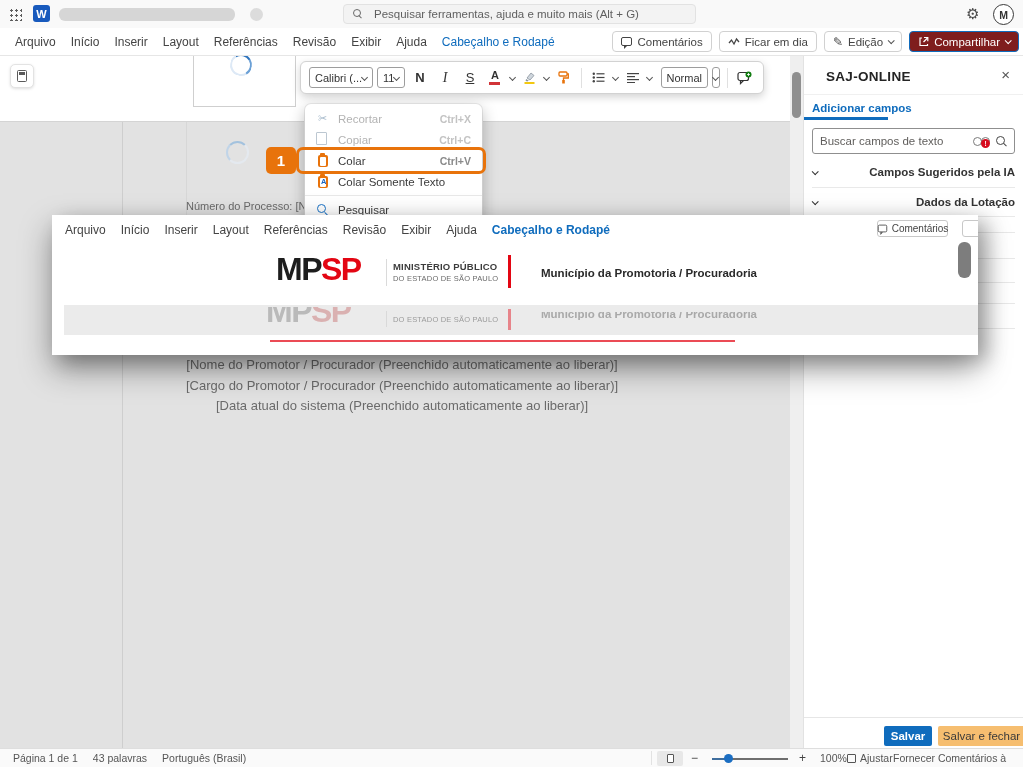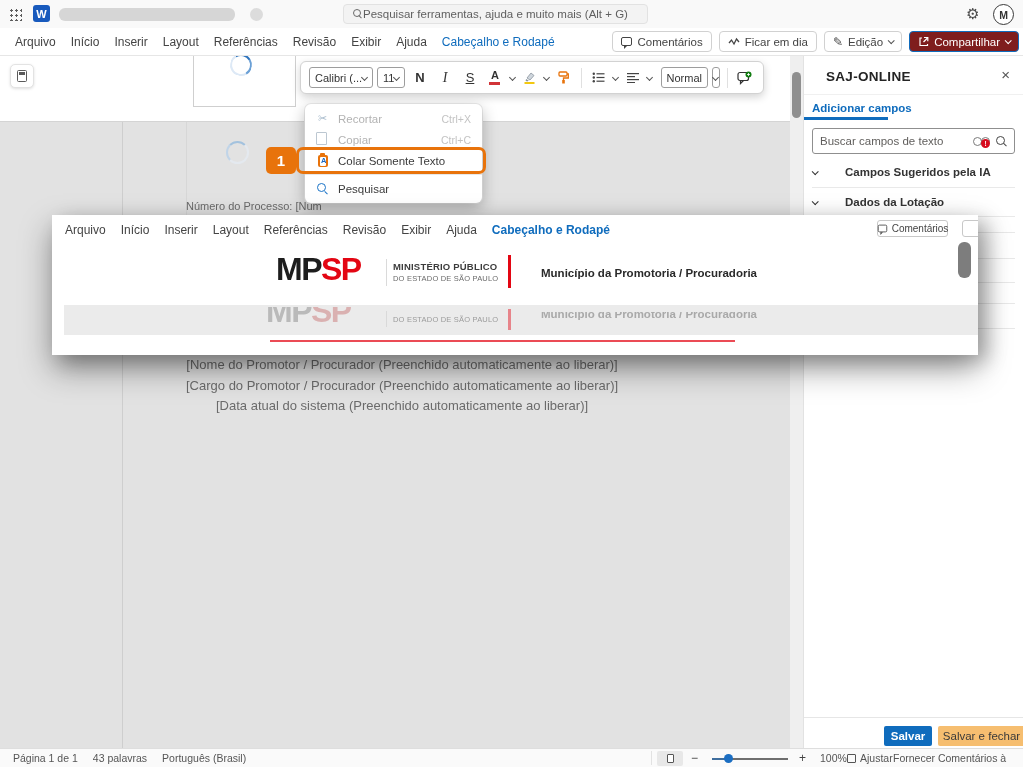--- a/index.html
+++ b/index.html
@@ -12,22 +12,22 @@
   
   .topbar { position:absolute; left:0; top:0; width:1023px; height:28px; background:#f9f9f9; z-index:50; }
   .waffle { position:absolute; left:9px; top:8px; width:13px; height:13px;
             background-image:radial-gradient(circle, #5c5c5c 1.2px, transparent 1.4px);
             background-size:5px 5px; background-position:0 0; }
   .word-ic { position:absolute; left:33px; top:5px; width:17px; height:17px; background:#185ABD;
              border-radius:3px; color:#fff; font-weight:bold; font-size:11px; }
   .title-pill { position:absolute; left:59px; top:8px; width:176px; height:13px; background:#d6d6d6;
                 border-radius:6px; filter:blur(.6px); }
   .title-dot { position:absolute; left:250px; top:8px; width:13px; height:13px; border-radius:50%; background:#dcdcdc; }
-  .searchbar { position:absolute; left:343px; top:4px; width:305px; height:20px; background:#f3f3f3;
-               border:1px solid #e2e2e2; border-radius:4px; padding:0 9px; gap:0; }
+  .searchbar { position:absolute; left:343px; top:4px; width:353px; height:20px; background:#f3f3f3;
+               border:1px solid #e2e2e2; border-radius:4px; padding:0 9px; gap:11px; }
   .searchbar input { flex:1; border:none; background:transparent; outline:none; font-size:11.5px; color:#5f5f5f;
                      font-family:"Liberation Sans",sans-serif; }
   .searchbar input::placeholder { color:#5f5f5f; opacity:1; }
   .mag { width:10px; height:10px; position:relative; flex:0 0 auto; }
   .mag::before { content:''; position:absolute; left:0; top:0; width:6px; height:6px; border:1.3px solid #6b6b6b; border-radius:50%; }
   .mag::after { content:''; position:absolute; left:6px; top:6px; width:4px; height:1.3px; background:#6b6b6b; transform:rotate(45deg); transform-origin:0 0; }
   .gear { position:absolute; left:966px; top:5px; font-size:15px; color:#4c4c4c; line-height:18px; }
   .avatar { position:absolute; left:993px; top:4px; width:21px; height:21px; border:1.5px solid #3a3a3a;
             border-radius:50%; font-size:10.5px; font-weight:bold; color:#333; background:#fff; }
 
@@ -85,21 +85,21 @@
   .bld { font-weight:bold; }
   .itl { font-family:"Liberation Serif",serif; font-style:italic; font-size:14px; }
   .und { text-decoration:underline; }
   .fontA { display:flex; flex-direction:column; align-items:center; line-height:11px; }
   .fontA .bar { width:11px; height:3px; background:#d13438; margin-top:1px; }
 
   
   .ctxmenu { position:absolute; left:305px; top:104px; width:177px; background:#fff; border-radius:6px;
              box-shadow:0 5px 16px rgba(0,0,0,.28), 0 0 0 1px #ededed; z-index:20; padding:4px 0; }
   .ctxrow { height:21px; display:flex; align-items:center; padding:0 11px; gap:9px; font-size:11.5px; color:#3b3b3b; }
-  .ctxrow .shortcut { margin-left:auto; color:#8a8a8a; font-size:10.5px; }
+  .ctxrow .shortcut { margin-left:auto; color:#8a8a8a; font-size:10.5px;font-weight:bold; }
   .ctxrow.disabled { color:#b3b3b3; }
   .ctxrow.disabled .shortcut { color:#c3c3c3; }
   .ctxsep { height:1px; background:#e8e8e8; margin:3px 0; }
   .icw { width:13px; display:flex; justify-content:center; flex:0 0 auto; }
   .ic-scissors { font-size:11px; color:#a9bccd; line-height:11px; }
   .ic-copy { width:9px; height:11px; border:1.1px solid #bcc7d1; border-radius:1px; position:relative; background:#fff; }
   .ic-copy::before { content:''; position:absolute; left:-3px; top:-3px; width:9px; height:11px;
                      border:1.1px solid #bcc7d1; border-radius:1px; background:#fff; }
   .ic-paste { width:10px; height:12px; background:#E8730B; border-radius:2px; position:relative; }
   .ic-paste::before { content:''; position:absolute; left:2.5px; top:-1.5px; width:5px; height:3px; background:#E8730B; border-radius:1px; }
@@ -166,21 +166,21 @@
   .glasses { position:relative; width:17px; height:11px; flex:0 0 auto; }
   .glasses::before, .glasses::after { content:''; position:absolute; top:1px; width:7px; height:7px;
        border:1.2px solid #7a7a7a; border-radius:50%; }
   .glasses::before { left:0; } .glasses::after { left:8px; }
   .glasses .badge { position:absolute; left:8px; top:3px; width:9px; height:9px; background:#d60b1e; border-radius:50%;
        color:#fff; font-size:6.5px; font-weight:bold; display:flex; align-items:center; justify-content:center; z-index:2; }
   .mag2 { width:11px; height:11px; position:relative; flex:0 0 auto; }
   .mag2::before { content:''; position:absolute; left:0; top:0; width:7px; height:7px; border:1.3px solid #444; border-radius:50%; }
   .mag2::after { content:''; position:absolute; left:7.5px; top:7.5px; width:4px; height:1.3px; background:#444; transform:rotate(45deg); transform-origin:0 0; }
   .p-section { position:absolute; left:8px; width:203px; height:24px; display:flex; align-items:center; gap:28px;
-               font-size:11.5px; font-weight:bold; color:#333; }
+               font-size:11.5px; font-weight:bold; color:#333;justify-content:space-between; }
   .p-section .chev { border-color:#333; }
   .p-rowdiv { position:absolute; height:1px; background:#e9e9e9; left:8px; width:203px; }
   .p-fieldline { position:absolute; left:18px; right:8px; height:1px; background:#e8e8e8; }
   .p-botdiv { position:absolute; left:0; right:0; top:661px; height:1px; background:#e6e6e6; }
   .btn-save { position:absolute; left:80px; top:670px; width:48px; height:20px; background:#0F6CBD; color:#fff;
               font-size:11.5px; font-weight:bold; border-radius:2px; }
   .btn-saveclose { position:absolute; left:134px; top:670px; width:87px; height:20px; background:#F6BE70; color:#3a3a3a;
               font-size:11.5px; border-radius:2px; }
 
   
@@ -369,20 +369,27 @@
     </div>
     <div class="ctxrow disabled">
       <span class="icw">
           <span class="ic-copy"></span>
         </span>
       <span>Copiar</span>
       <span class="shortcut">Ctrl+C</span>
     </div>
     <div class="ctxrow">
       <span class="icw">
+          <span class="ic-paste"></span>
+        </span>
+      <span>Colar</span>
+      <span class="shortcut">Ctrl+V</span>
+    </div>
+    <div class="ctxrow">
+      <span class="icw">
           <span class="ic-paste">
             <span class="pA">A</span>
           </span>
         </span>
       <span>Colar Somente Texto</span>
     </div>
     <div class="ctxsep"></div>
     <div class="ctxrow">
       <span class="icw">
           <span class="ic-searchblue"></span>

